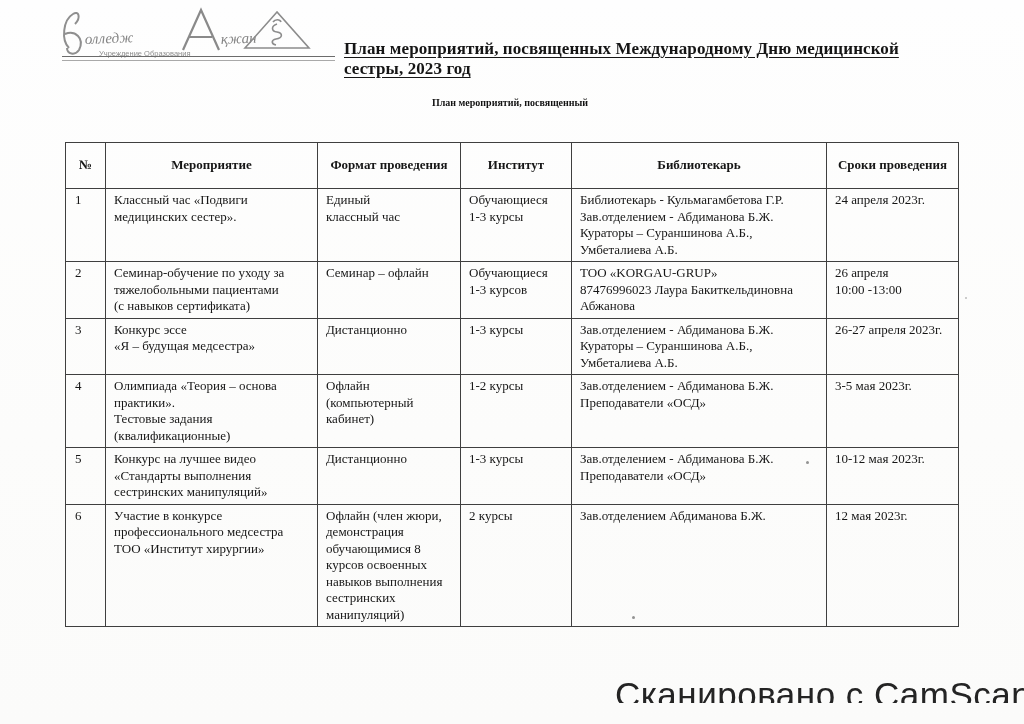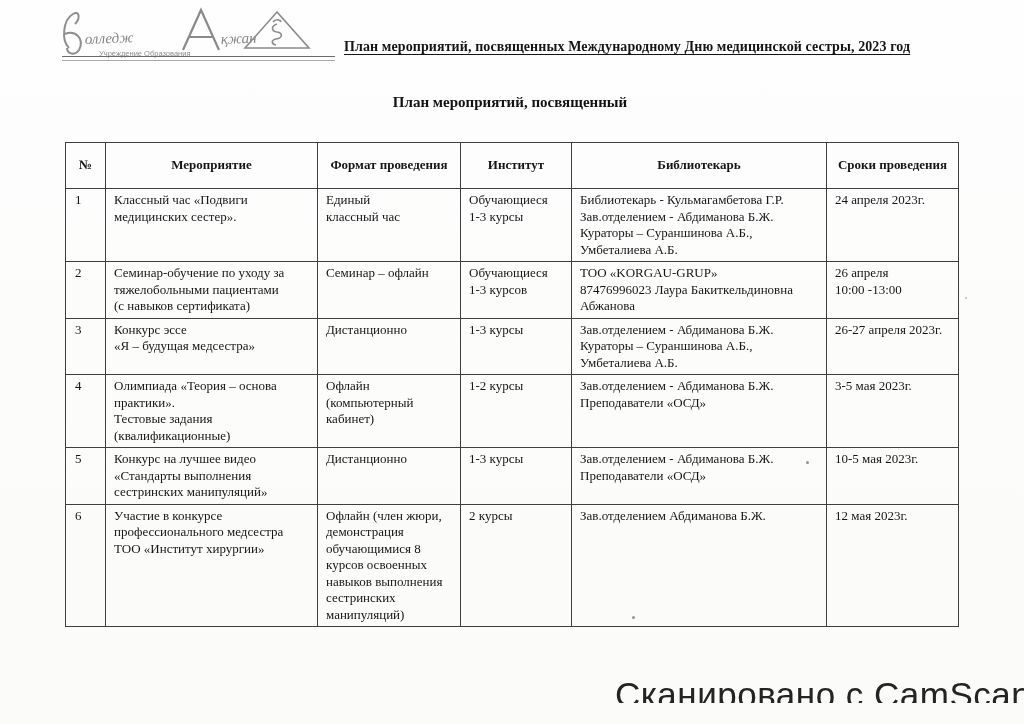--- a/index.html
+++ b/index.html
@@ -13,27 +13,27 @@
 
   
   .logo{position:absolute;left:55px;top:4px;width:260px;height:60px;}
   .logo svg{width:100%;height:100%;}
   .logo-rule{position:absolute;left:62px;top:56px;width:273px;height:3px;
     border-top:1.4px solid #6b6b6b;border-bottom:1px solid #a9a9a9;}
 
   
   .doc-header{
     position:absolute;left:344px;top:39px;width:592px;
-    font-size:14px;font-weight:bold;letter-spacing:.1px;
+    font-size:17px;font-weight:bold;letter-spacing:.1px;
     text-decoration:underline;text-underline-offset:3px;color:#151515;
   }
 
   
   .title-wrap{position:absolute;left:60px;top:92px;width:900px;text-align:center;}
-  .title-line{font-size:15px;font-weight:bold;line-height:21px;color:#121212;}
+  .title-line{font-size:10px;font-weight:bold;line-height:21px;color:#121212;}
 
   
   table.plan{
     position:absolute;left:65px;top:142px;
     border-collapse:collapse;table-layout:fixed;width:893px;
     font-size:13px;line-height:16.5px;color:#161616;
   }
   table.plan col.c-num{width:40px;}
   table.plan col.c-event{width:212px;}
   table.plan col.c-format{width:143px;}
@@ -172,21 +172,21 @@
     </tr>
     <tr style="height:50px">
       <td class="num">5</td>
       <td>Конкурс на лучшее видео
 «Стандарты  выполнения
 сестринских манипуляций»</td>
       <td>Дистанционно</td>
       <td>1-3  курсы</td>
       <td>Зав.отделением - Абдиманова Б.Ж.
 Преподаватели «ОСД»</td>
-      <td>10-5 мая 2023г.</td>
+      <td>10-12 мая 2023г.</td>
     </tr>
     <tr style="height:115px">
       <td class="num">6</td>
       <td>Участие в конкурсе
 профессионального медсестра
 ТОО «Институт хирургии»</td>
       <td>Офлайн (член жюри,
 демонстрация
 обучающимися 8
 курсов освоенных

